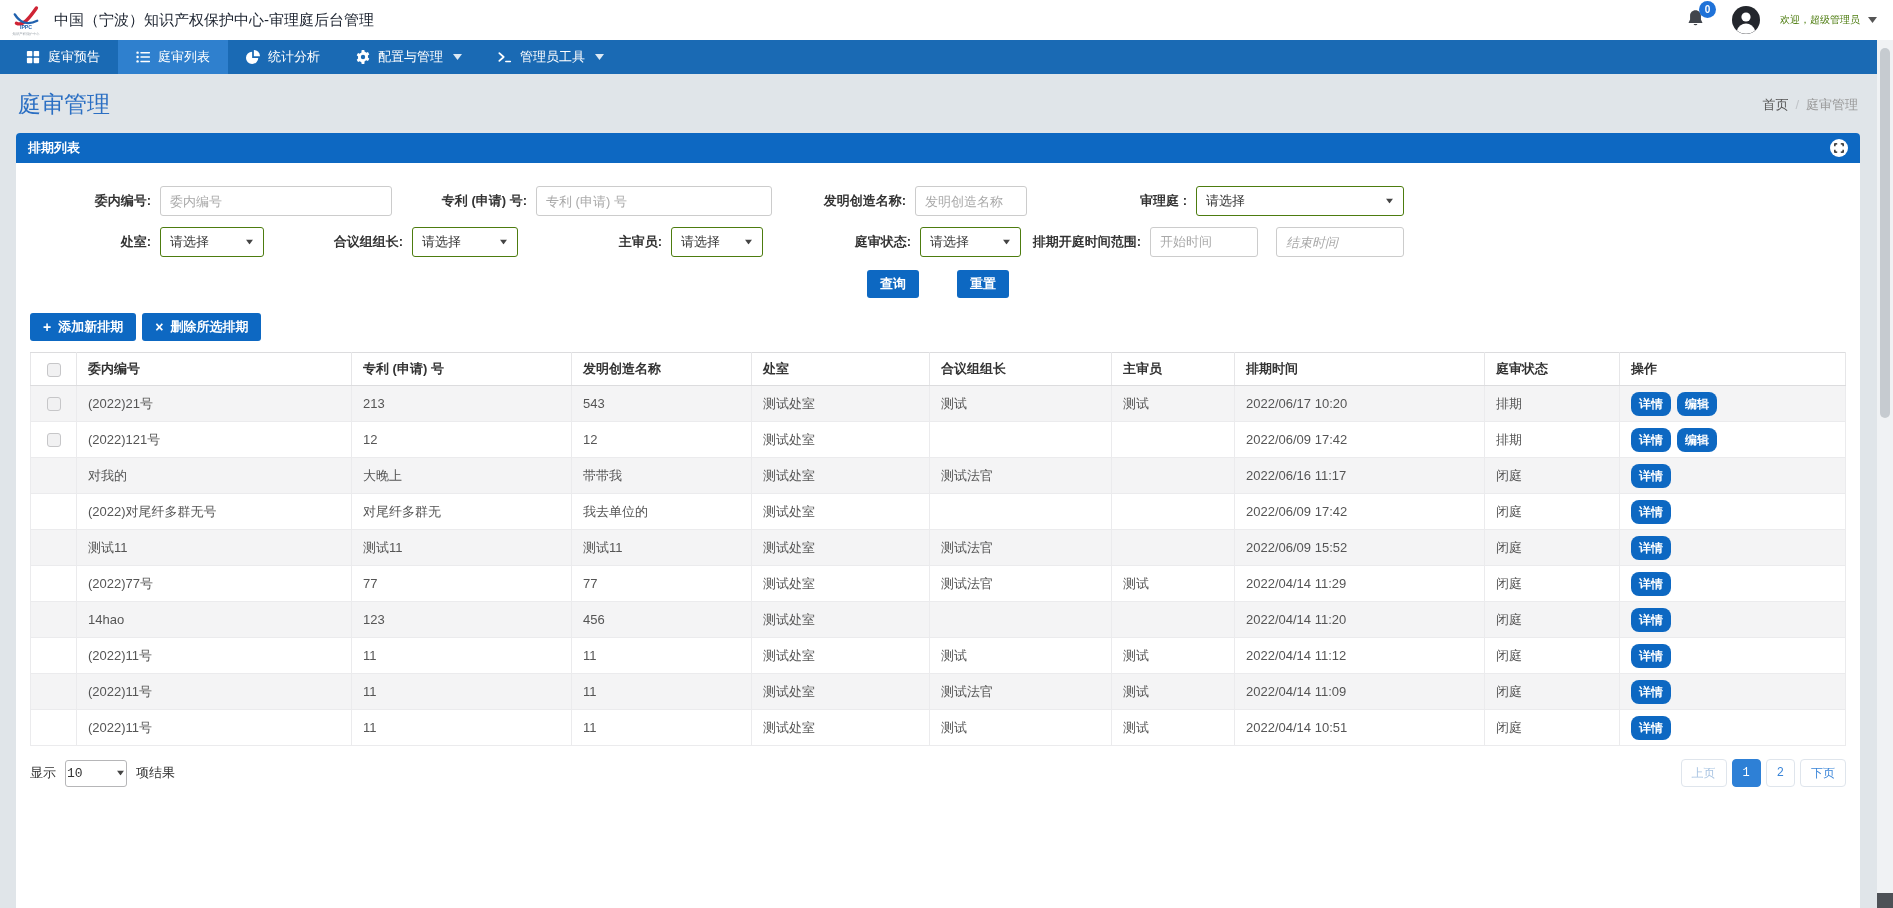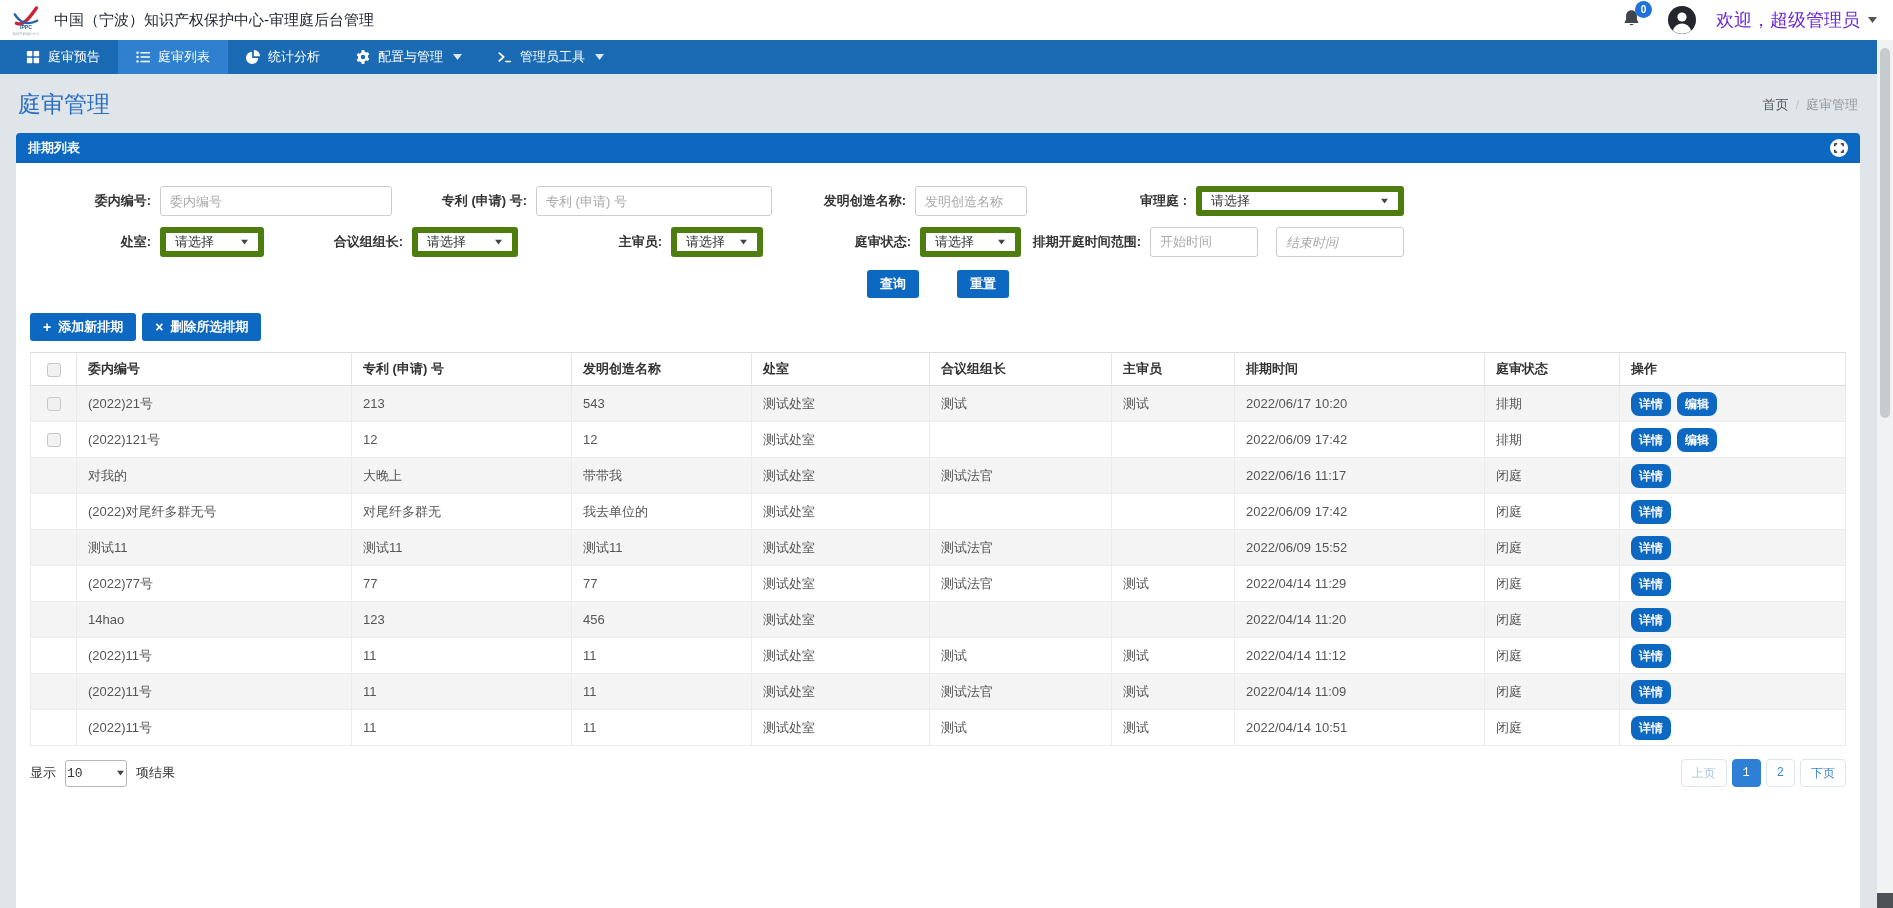--- a/index.html
+++ b/index.html
@@ -16,21 +16,21 @@
   
   .topbar{height:40px; background:#fff; display:flex; align-items:center; padding:0 8px 0 10px;}
   .brand{display:flex; align-items:center; gap:12px;}
   .app-title{font-size:15px; color:#1d2430;}
   .top-right{margin-left:auto; display:flex; align-items:center; gap:20px; padding-right:8px;}
   .bell-wrap{position:relative; cursor:pointer; margin-right:6px;}
   .badge{position:absolute; top:-7px; right:-10px; min-width:17px; height:17px; border-radius:9px;
     background:#1f72d8; color:#fff; font-size:10px; font-weight:bold;
     display:flex; align-items:center; justify-content:center; padding:0 3px;}
   .user-menu{display:flex; align-items:center; gap:8px; cursor:pointer;}
-  .welcome{font-size:18px; color:#6d28d9;}
+  .welcome{font-size:10px; color:#4d7c0f;}
   .caret{display:inline-flex; color:#555;}
   
   .navbar{height:34px; background:var(--nav); display:flex; align-items:stretch; padding-left:8px;}
   .nav-item{display:flex; align-items:center; gap:8px; padding:0 18px; color:#fff; font-size:13px;
     cursor:pointer; text-decoration:none;}
   .nav-item.active{background:var(--nav-active);}
   .nav-ic{display:inline-flex; width:14px; height:14px;}
   .nav-ic svg{width:14px; height:14px;}
   .nav-caret{display:inline-flex; color:rgba(255,255,255,.85); margin-left:2px;}
   
@@ -50,21 +50,21 @@
   .panel-body{padding:12px 14px 0 14px;}
   
   .filter-area{width:1374px; max-width:100%;}
   .frow{display:flex; justify-content:space-between; margin-top:11px;}
   .fgroup{display:flex; align-items:center;}
   .f-label{flex:1; text-align:right; padding-right:9px; font-weight:bold; color:#333; white-space:nowrap;}
   .f-input{height:30px; border:1px solid #ccc; border-radius:3px; padding:0 9px; font-size:13px;
     color:#333; outline:none; font-family:inherit; background:#fff;}
   .f-input::placeholder{color:#a9a9a9;}
   .drange + .drange{margin-left:18px;}
-  .f-select{height:30px; border:6px solid #4d7c0f; border-radius:3px; background:#fff; display:flex;
+  .f-select{height:30px; border:1px solid #4d7c0f; border-radius:3px; background:#fff; display:flex;
     align-items:center; justify-content:space-between; padding:0 9px; cursor:pointer; color:#333;}
   .sel-caret{color:#444; display:inline-flex; transform:scale(.8);}
   .btn-row{display:flex; justify-content:center; gap:38px; margin-top:13px;}
   .btn-primary{height:28px; padding:0 13px; background:var(--primary); color:#fff; border:none;
     border-radius:3px; font-size:13px; font-weight:bold; cursor:pointer; font-family:inherit;}
   
   .toolbar{display:flex; gap:6px; margin-top:15px;}
   .tool-btn{display:flex; align-items:center; gap:7px;}
   .tool-ic{font-size:14px; font-weight:bold; line-height:1;}
   

